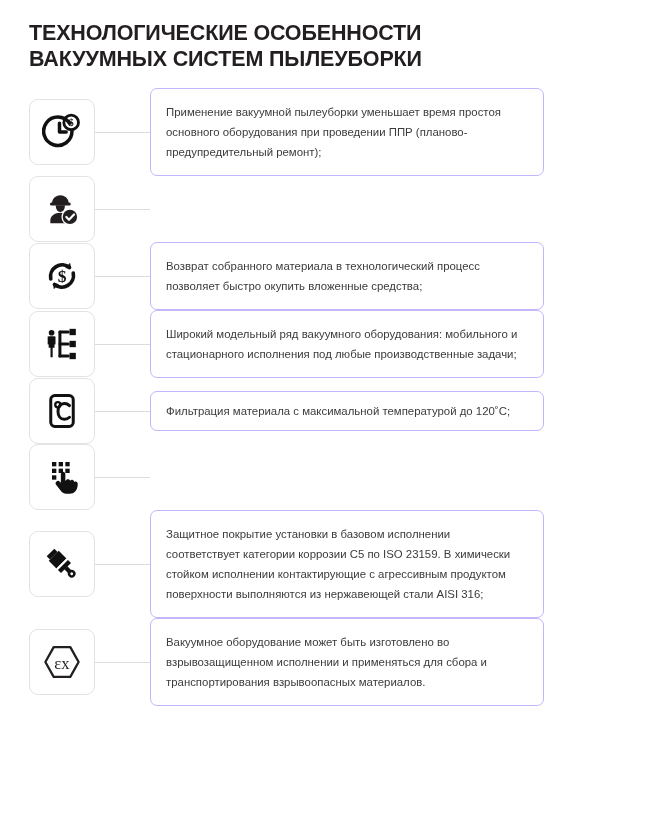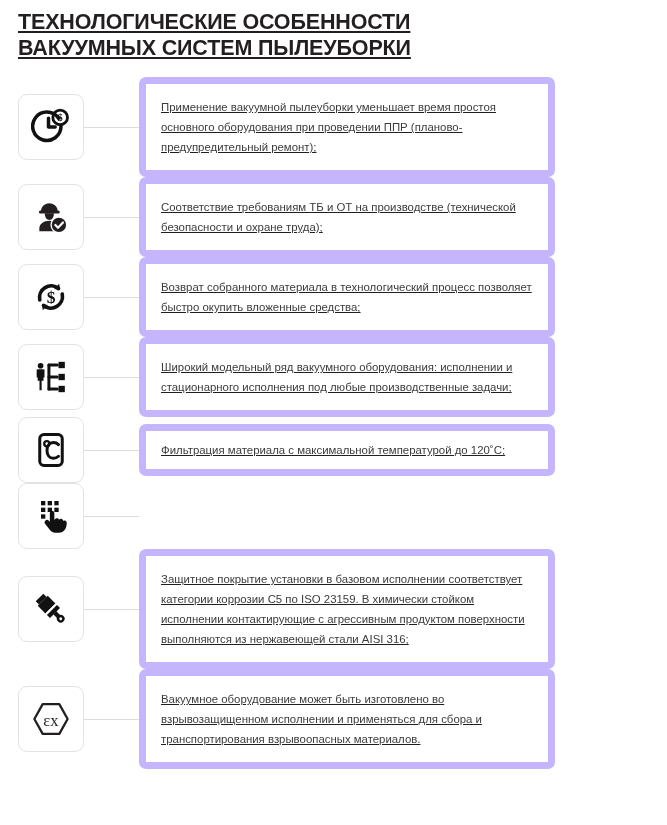--- a/index.html
+++ b/index.html
@@ -13,22 +13,21 @@
     height: 825px;
     font-family: "Liberation Sans", "DejaVu Sans", sans-serif;
     color: #231f20;
     overflow: hidden;
   }
   .page {
     position: relative;
     width: 568px;
     height: 825px;
     box-sizing: border-box;
-    padding: 1px;
-    text-decoration: underline;
+    padding: 12px;
   }
   .page-title {
     margin: 0;
     padding: 9px 18px 0 17px;
     font-size: 21.5px;
     line-height: 25.5px;
     font-weight: 700;
     letter-spacing: -0.15px;
     color: #231f20;
     text-transform: uppercase;
@@ -70,21 +69,21 @@
 
   .connector {
     flex: 0 0 auto;
     width: 55px;
     height: 1px;
     background: #dcdcdd;
   }
 
   .text-box {
     flex: 1 1 auto;
-    border: 7px solid #c4b5fd;
+    border: 1px solid #c4b5fd;
     border-radius: 7px;
     background: #ffffff;
     box-sizing: border-box;
     padding: 13px 16px 13px 15px;
     margin-right: 12px;
     min-height: 42px;
     display: flex;
     align-items: center;
   }
   .text-box p {
@@ -135,23 +134,20 @@
             <rect x="9.5" y="16.2" width="25" height="3.6" rx="1.8" fill="#231f20"></rect>
             <path d="M16.5 19.6c0 5 2.4 8 5.5 8s5.5-3 5.5-8z" fill="#231f20"></path>
             <path d="M22 28.5c-6.8 0-12 3.8-12 9.3V41h24v-3.2c0-5.5-5.2-9.3-12-9.3z" fill="#231f20"></path>
             <circle cx="33.5" cy="33.5" r="10.2" fill="#ffffff"></circle>
             <circle cx="33.5" cy="33.5" r="8.6" fill="#231f20"></circle>
             <path d="M29.2 33.6l3.2 3.3 6-6.4" fill="none" stroke="#ffffff" stroke-width="2.6" stroke-linecap="round" stroke-linejoin="round"></path>
           </svg>
         </span>
       </div>
       <div class="connector"></div>
-      <div class="text-box">
-        <p>Соответствие требованиям ТБ и ОТ на производстве (технической безопасности и охране труда);</p>
-      </div>
     </div>
 
     <div class="row tall">
       <div class="icon-box">
         <span>
           <svg width="40" height="40" viewBox="0 0 48 48">
             <path d="M10.5 27.5A14 14 0 0 1 33 13.8" fill="none" stroke="#111" stroke-width="4.4" stroke-linecap="round"></path>
             <path d="M37.5 20.5A14 14 0 0 1 15 34.2" fill="none" stroke="#111" stroke-width="4.4" stroke-linecap="round"></path>
             <path d="M33.8 8.2l1 7.2-7.2-1z" fill="#111"></path>
             <path d="M14.2 39.8l-1-7.2 7.2 1z" fill="#111"></path>
@@ -175,21 +171,21 @@
             <path d="M21.5 9.5v29" fill="none" stroke="#111" stroke-width="3.6" stroke-linecap="round"></path>
             <path d="M21.5 9.5h10M21.5 24h10M21.5 38.5h10" fill="none" stroke="#111" stroke-width="3.6" stroke-linecap="round"></path>
             <rect x="33" y="5.8" width="7.6" height="7.6" fill="#111"></rect>
             <rect x="33" y="20.2" width="7.6" height="7.6" fill="#111"></rect>
             <rect x="33" y="34.6" width="7.6" height="7.6" fill="#111"></rect>
           </svg>
         </span>
       </div>
       <div class="connector"></div>
       <div class="text-box">
-        <p>Широкий модельный ряд вакуумного оборудования: исполнении и стационарного исполнения под любые производственные задачи;</p>
+        <p>Широкий модельный ряд вакуумного оборудования: мобильного и стационарного исполнения под любые производственные задачи;</p>
       </div>
     </div>
 
 
     <div class="row short">
       <div class="icon-box">
         <span>
           <svg width="40" height="40" viewBox="0 0 48 48">
             <rect x="10.5" y="5.5" width="27" height="37" rx="5" fill="none" stroke="#111" stroke-width="3.6"></rect>
             <circle cx="19" cy="16.5" r="3.1" fill="none" stroke="#111" stroke-width="2.8"></circle>

